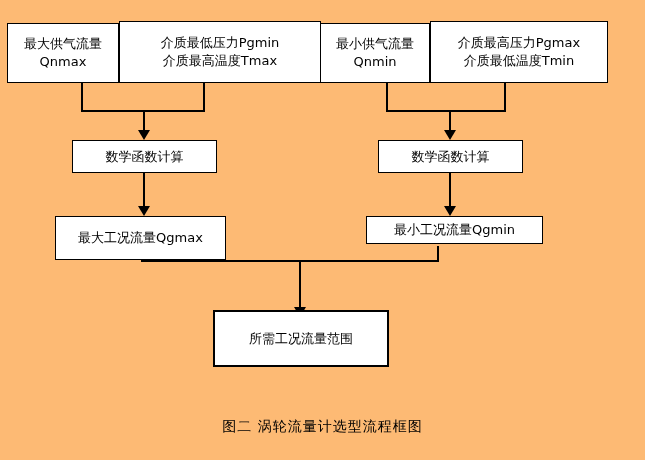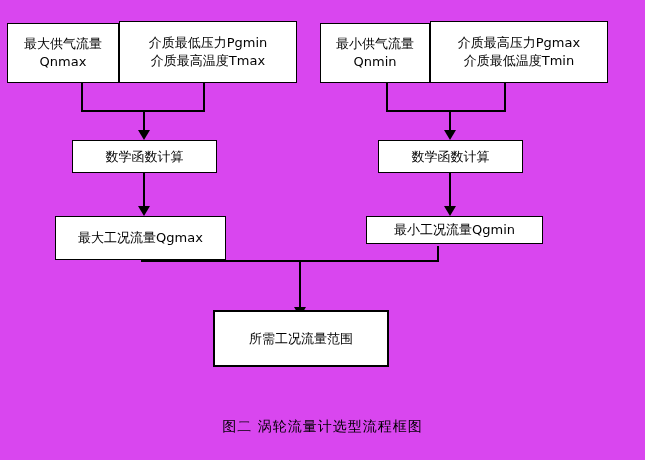--- a/index.html
+++ b/index.html
@@ -8,21 +8,21 @@
     background: #ffffff;
   }
   body {
     font-family: "DejaVu Sans", "Liberation Sans", sans-serif;
     color: #000000;
   }
   #canvas {
     position: relative;
     width: 645px;
     height: 460px;
-    background: #d946ef;
+    background: #fdba74;
     overflow: hidden;
   }
   .node {
     position: absolute;
     box-sizing: border-box;
     border: 1.6px solid #000000;
     background: #ffffff;
     display: flex;
     flex-direction: column;
     align-items: center;
@@ -32,21 +32,21 @@
     font-size: 13px;
     color: #000;
     z-index: 3;
   }
   .node .ln {
     display: block;
     white-space: nowrap;
   }
   
   #node-qnmax      { left: 7px;   top: 23px;  width: 112px; height: 60px; }
-  #node-pgmin-tmax { left: 119px; top: 21px;  width: 178px; height: 62px; }
+  #node-pgmin-tmax { left: 119px; top: 21px;  width: 202px; height: 62px; }
   #node-qnmin      { left: 320px; top: 23px;  width: 110px; height: 60px; }
   #node-pgmax-tmin { left: 430px; top: 21px;  width: 178px; height: 62px; }
   #node-calc-left  { left: 72px;  top: 140px; width: 145px; height: 33px; }
   #node-calc-right { left: 378px; top: 140px; width: 145px; height: 33px; }
   #node-qgmax      { left: 55px;  top: 216px; width: 171px; height: 44px; }
   #node-qgmin      { left: 366px; top: 216px; width: 177px; height: 28px; }
   #node-result     { left: 213px; top: 310px; width: 176px; height: 57px;
                      border-width: 2px; }
 
   

